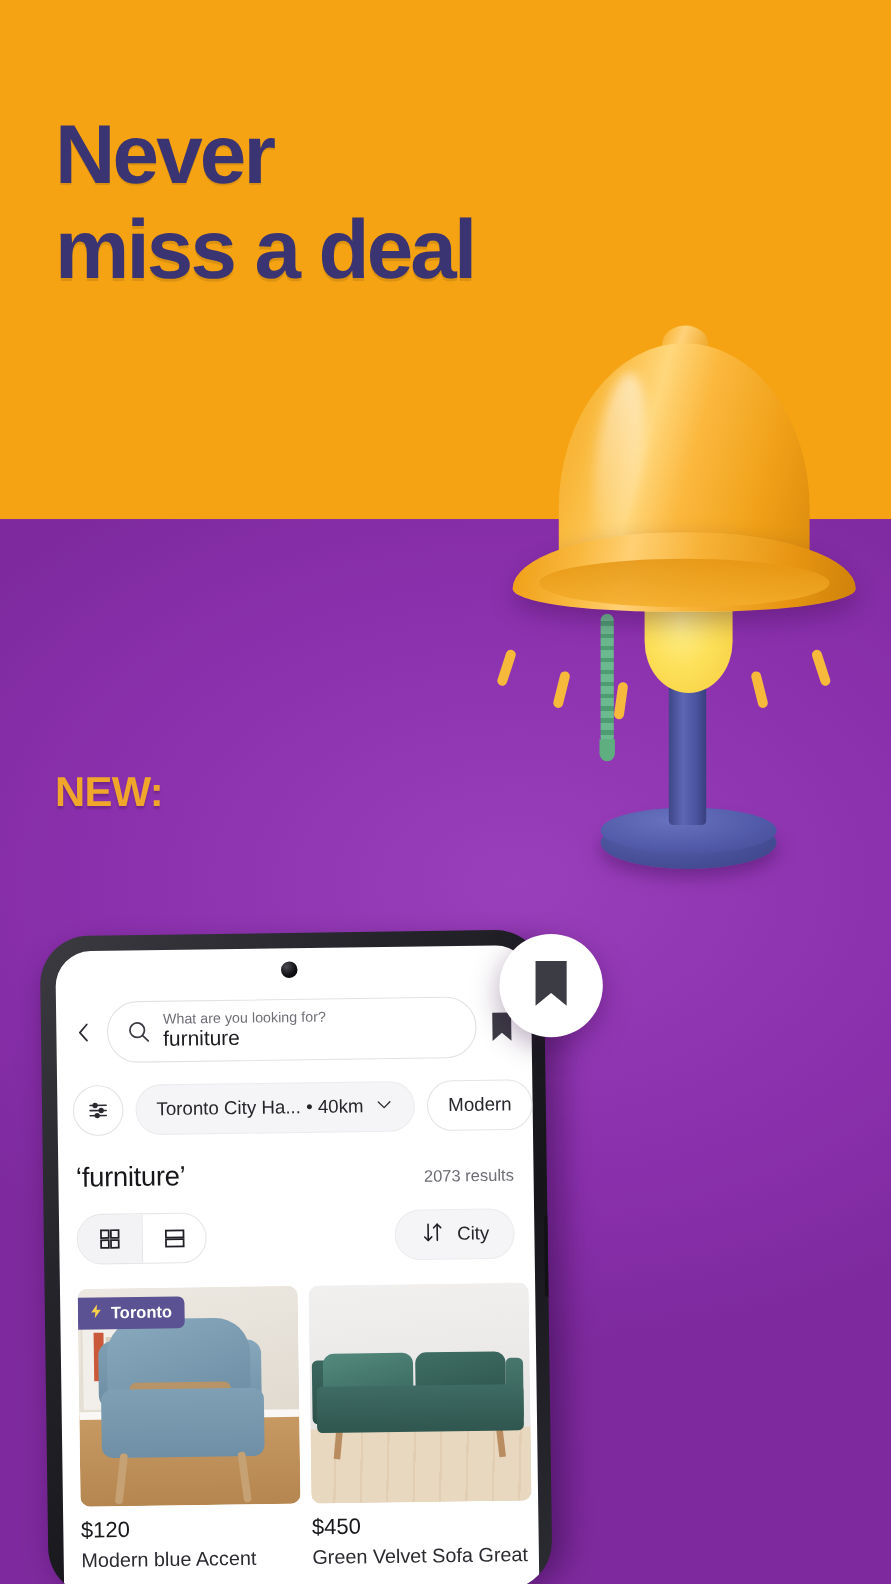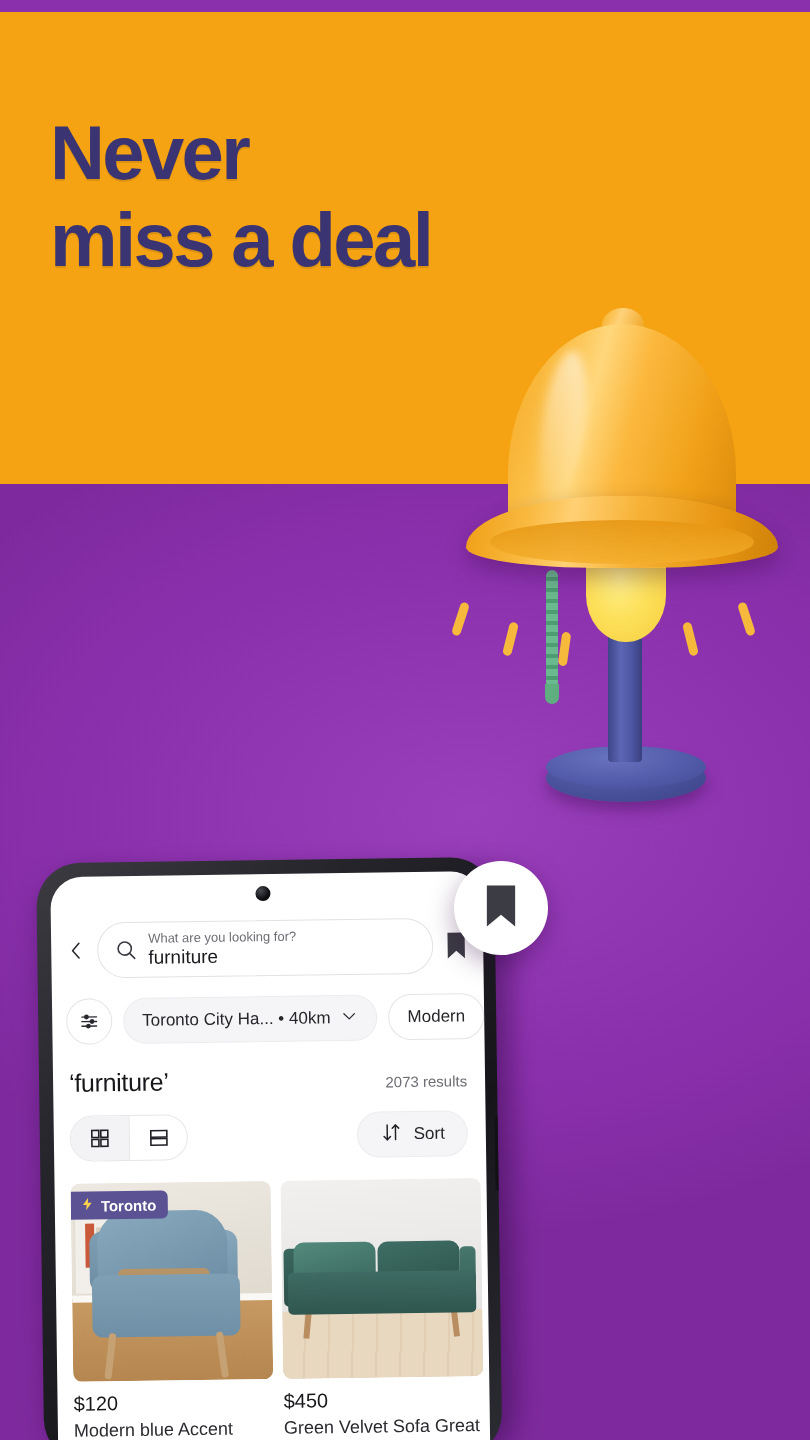--- a/index.html
+++ b/index.html
@@ -2,21 +2,21 @@
 <html><head>
 <meta charset="utf-8">
 <style>
   * { margin:0; padding:0; box-sizing:border-box; }
   html,body { width:810px; height:1440px; overflow:hidden; }
   body {
     font-family:"Liberation Sans", sans-serif;
     background:#8B30AD;
     position:relative;
   }
-  .stage { position:absolute; inset:0; overflow:hidden;margin-top:12px; }
+  .stage { position:absolute; inset:0; overflow:hidden; }
 
   
   .band-orange {
     position:absolute; left:0; top:0; width:810px; height:473px;
     background:#F5A313;
   }
   .band-purple {
     position:absolute; left:0; top:472px; width:810px; height:968px;
     background:#8B30AD;
     background-image:radial-gradient(ellipse 620px 420px at 58% 34%, #9A3FBC 0%, #8B30AD 62%, #7E2A9E 100%);
@@ -279,20 +279,21 @@
     <div class="bell">
       <div class="bell-knob"></div>
       <div class="bell-body"></div>
       <div class="bell-skirt"></div>
       <div class="bell-skirt-inner"></div>
       <div class="bell-gloss"></div>
     </div>
   </div>
 
   <div class="promo">
+    <div class="promo-kicker">NEW:</div>
   </div>
 
   <div class="phone-wrap">
     <div class="phone-shadow"></div>
     <div class="phone-frame">
       <div class="phone-side-btn"></div>
       <div class="screen">
         <div class="camera"></div>
 
         <div class="search-row">
@@ -368,21 +369,21 @@
           </div>
           <span class="sort-btn">
             <span>
               <svg viewBox="0 0 26 24" width="24" height="22" fill="none" stroke="#1F1F25" stroke-width="1.6" stroke-linecap="round" stroke-linejoin="round">
                 <line x1="8" y1="4" x2="8" y2="20"></line>
                   <polyline points="4.5 16.5 8 20 11.5 16.5"></polyline>
                 <line x1="17" y1="20" x2="17" y2="4"></line>
                   <polyline points="13.5 7.5 17 4 20.5 7.5"></polyline>
               </svg>
             </span>
-            <span>Sort</span>
+            <span>City</span>
           </span>
         </div>
 
         <div class="cards">
           <div class="card">
             <div class="card-img">
               <div class="scene-chair">
                 <div class="ch-wall"></div>
                   <div class="ch-shelf"></div>
                   <div class="ch-book1"></div>

